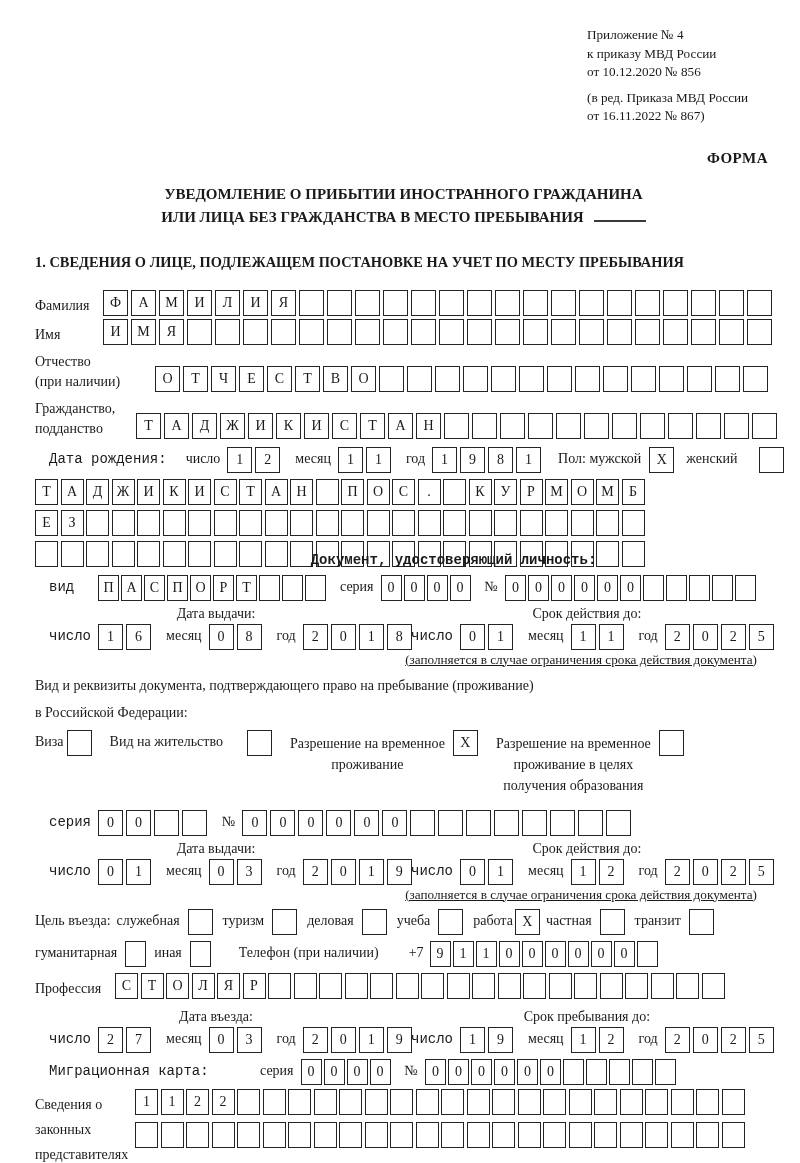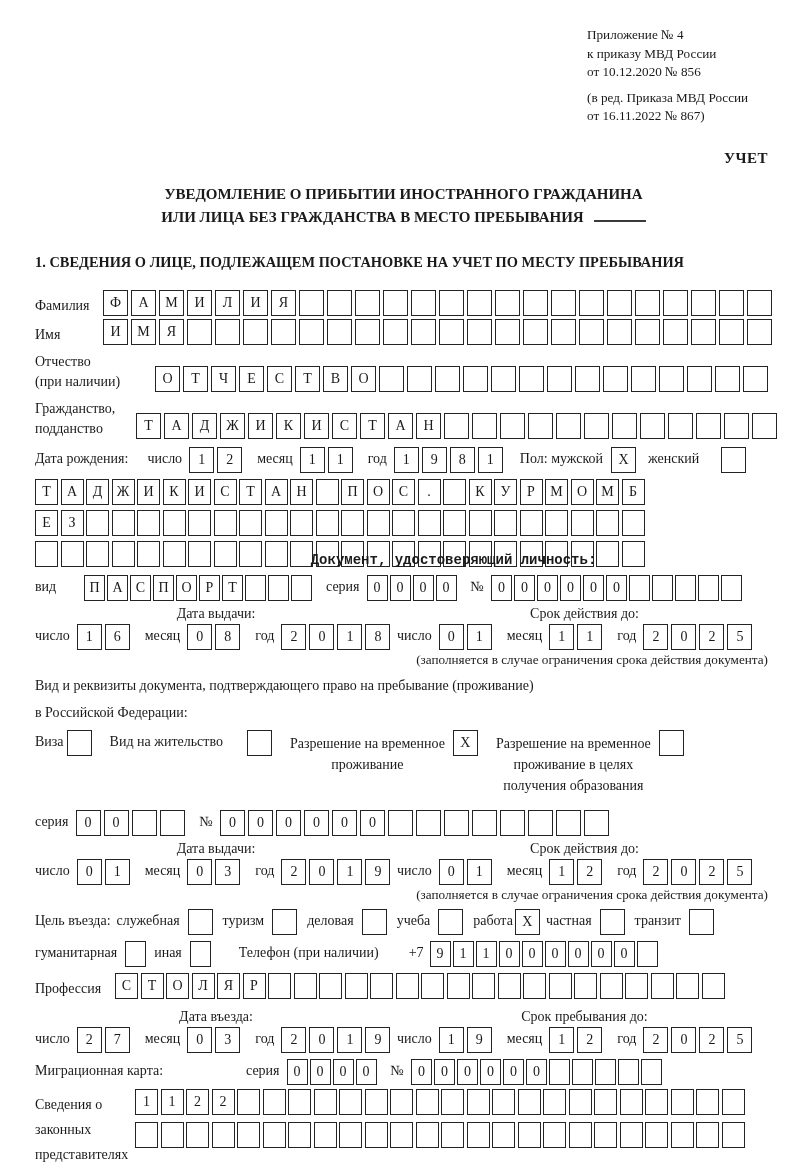--- a/index.html
+++ b/index.html
@@ -22,29 +22,29 @@
   .cell{display:inline-flex;flex:none;align-items:center;justify-content:center;box-sizing:border-box;
         width:25px;height:26px;border:1.7px solid #242424;margin-right:3px;background:#fff;
         font-size:14px;line-height:1;}
   .sm .cell{width:21px;margin-right:2px;}
   .md .cell{width:23px;margin-right:2.5px;}
   .chk{margin-left:8px;margin-right:4px;}
   .ilabel{padding-top:4px;white-space:nowrap;}
 
   .inline-row{display:flex;align-items:flex-start;margin-bottom:3px;}
   .dlabel{padding-top:4px;margin:0 7px 0 12px;white-space:nowrap;}
-  .dlabel.first{margin-left:0;}
+  .dlabel.first{margin-left:14px;font-family:Liberation Mono, monospace;}
 
   
   .two-col{display:flex;margin-bottom:2px;}
   .col-l{width:362px;flex:none;}
   .col-r{flex:1;}
   .col-head{text-align:center;padding-top:2px;margin-bottom:2px;}
   .dategroup{display:flex;align-items:flex-start;}
-  .note-right{text-align:right;font-size:13.2px;margin:1px 4px 6px 0;}
+  .note-right{text-align:right;font-size:13.2px;margin:1px 15px 6px 0;text-decoration:underline;}
 
   .doc-heading{font-weight:bold;text-align:center;margin:-24px 40px 7px 140px;font-family:Liberation Mono, monospace;}
   .intro-line{margin:4px 0 2px 0;line-height:23px;}
 
   
   .res-row{display:flex;align-items:flex-start;margin:6px 0 14px 0;}
   .res-item{display:flex;align-items:flex-start;margin-right:14px;}
   .res-stack{text-align:center;line-height:21px;padding-top:3px;}
 
   
@@ -67,21 +67,21 @@
 
   <div class="appendix">
     <div>Приложение № 4</div>
     <div>к приказу МВД России</div>
     <div>от 10.12.2020 № 856</div>
     <div class="gap"></div>
     <div>(в ред. Приказа МВД России</div>
     <div>от 16.11.2022 № 867)</div>
   </div>
 
-  <div class="forma">УЧЕТ</div>
+  <div class="forma">ФОРМА</div>
 
   <div class="title">
     <div>УВЕДОМЛЕНИЕ О ПРИБЫТИИ ИНОСТРАННОГО ГРАЖДАНИНА</div>
     <div>
       <span>ИЛИ ЛИЦА БЕЗ ГРАЖДАНСТВА В МЕСТО ПРЕБЫВАНИЯ</span><span class="blank-line"></span>
     </div>
   </div>
 
   <div class="section-heading">1. СВЕДЕНИЯ О ЛИЦЕ, ПОДЛЕЖАЩЕМ ПОСТАНОВКЕ НА УЧЕТ ПО МЕСТУ ПРЕБЫВАНИЯ</div>
 

